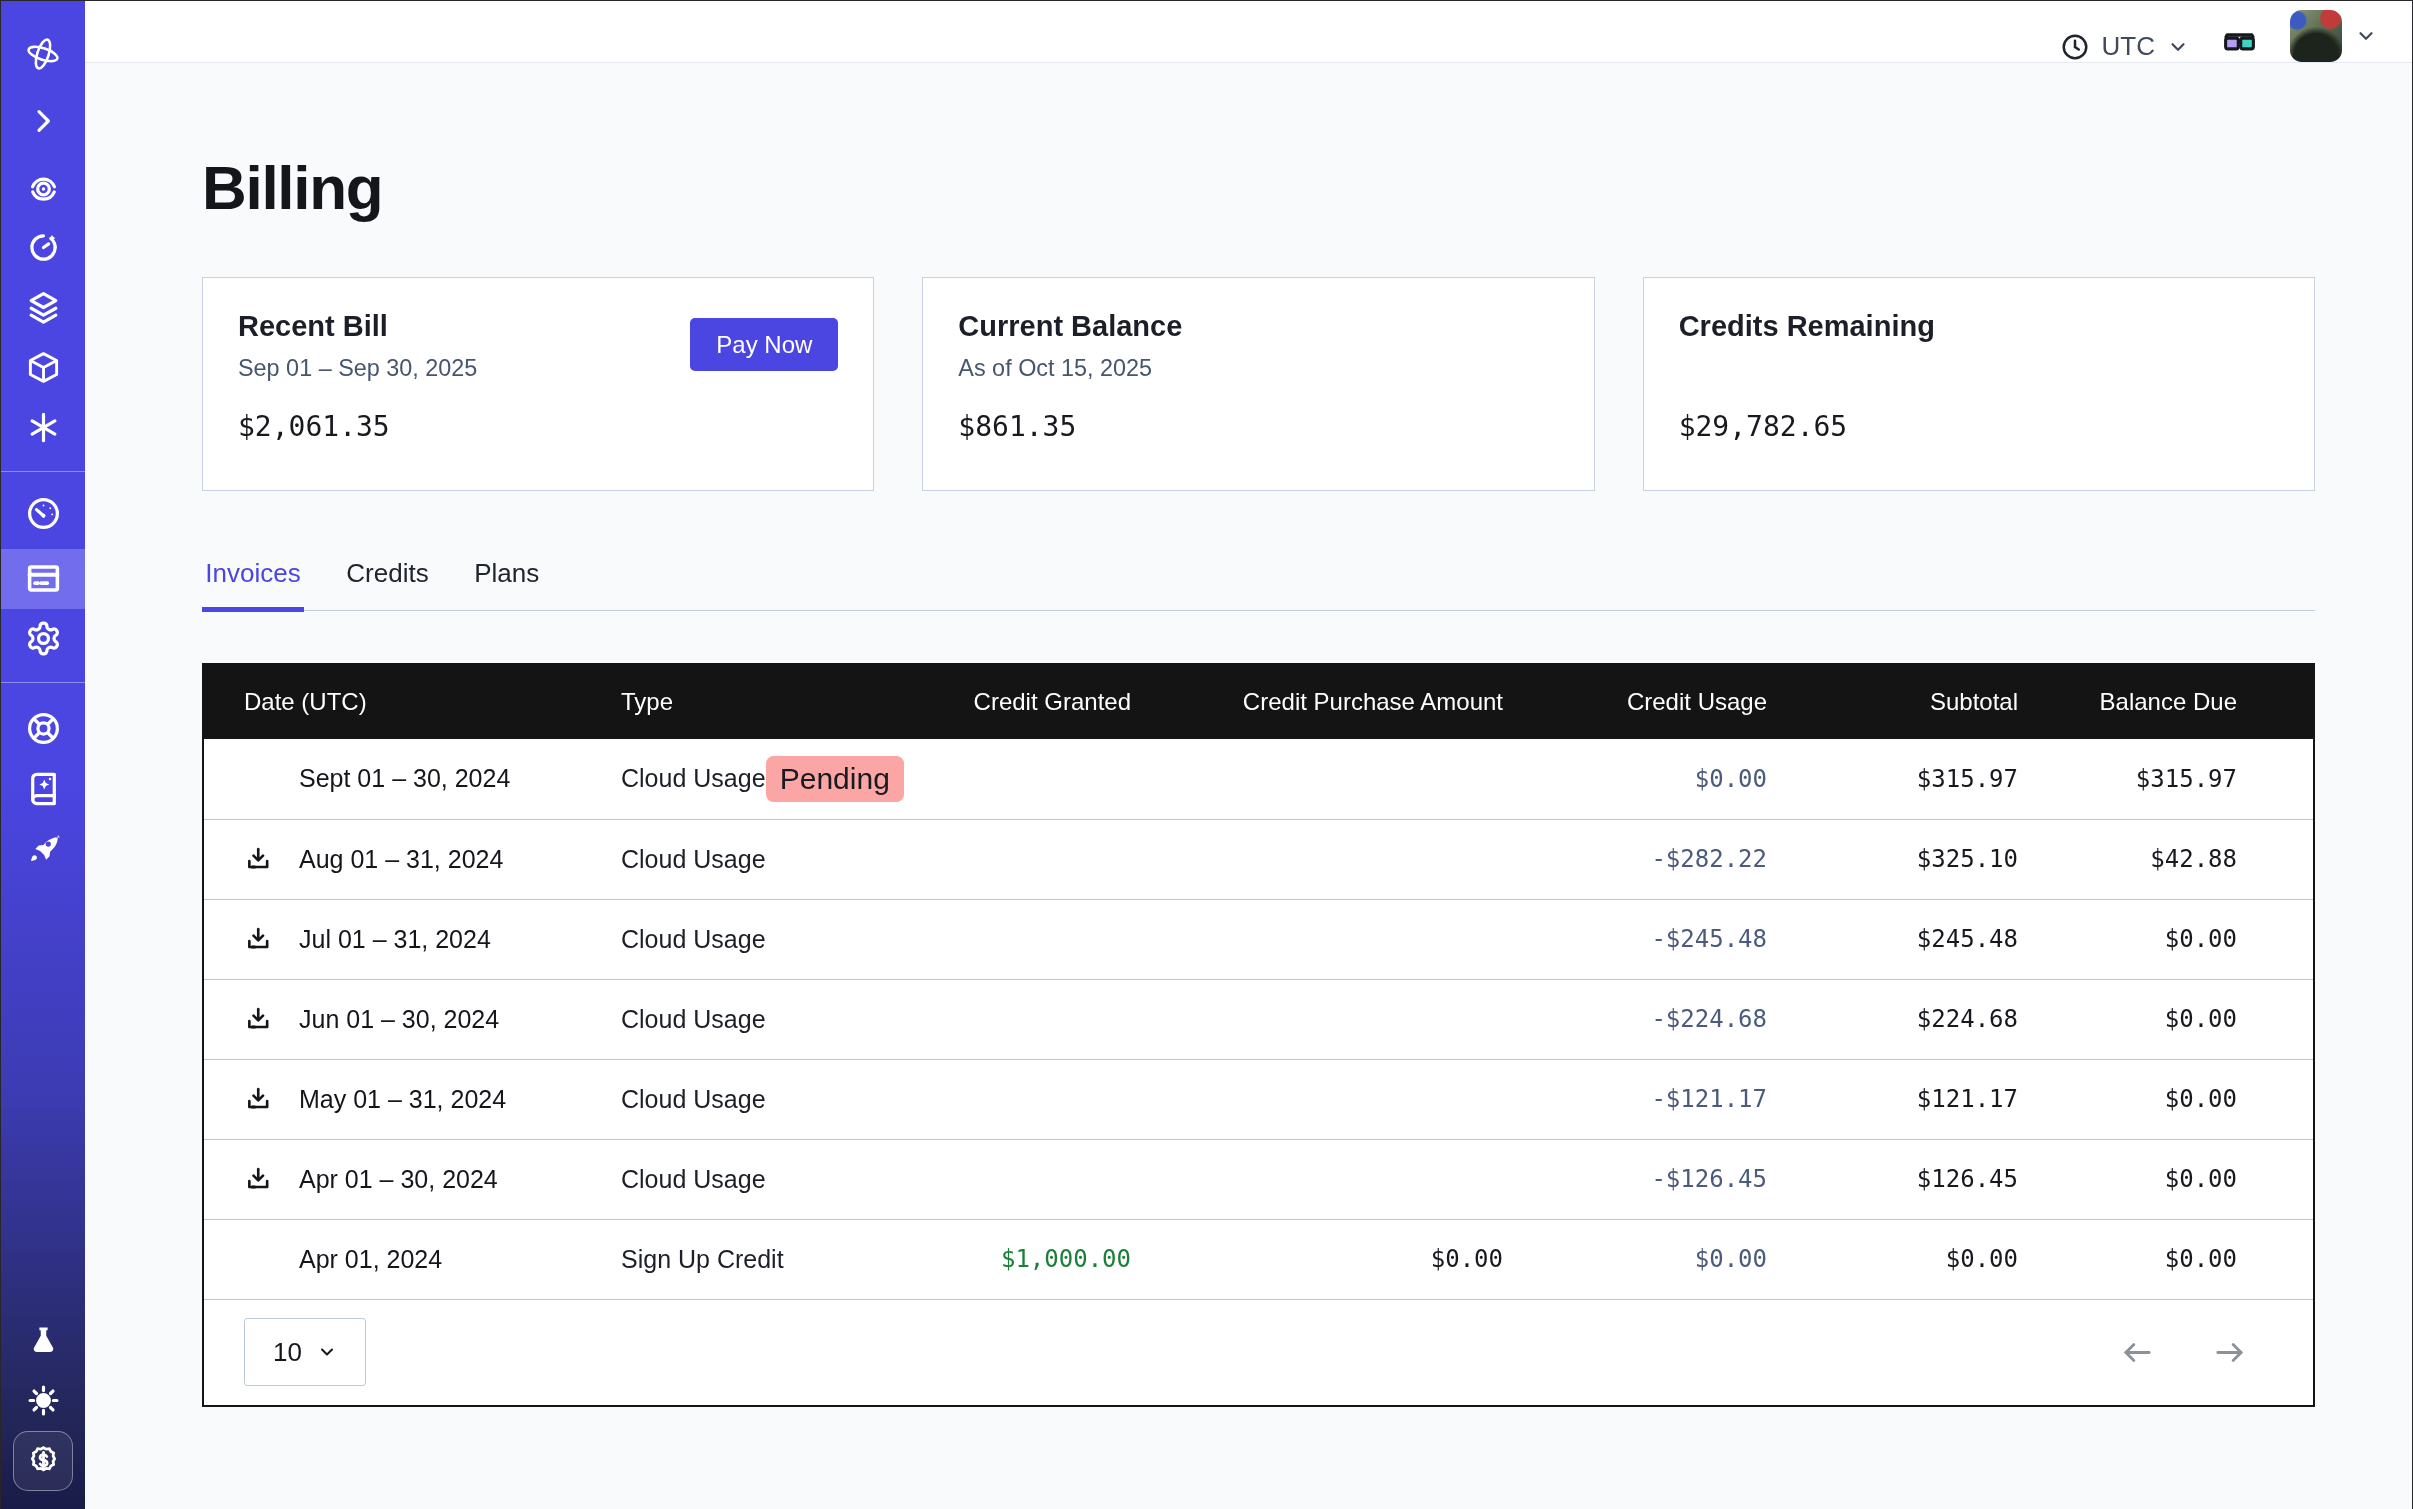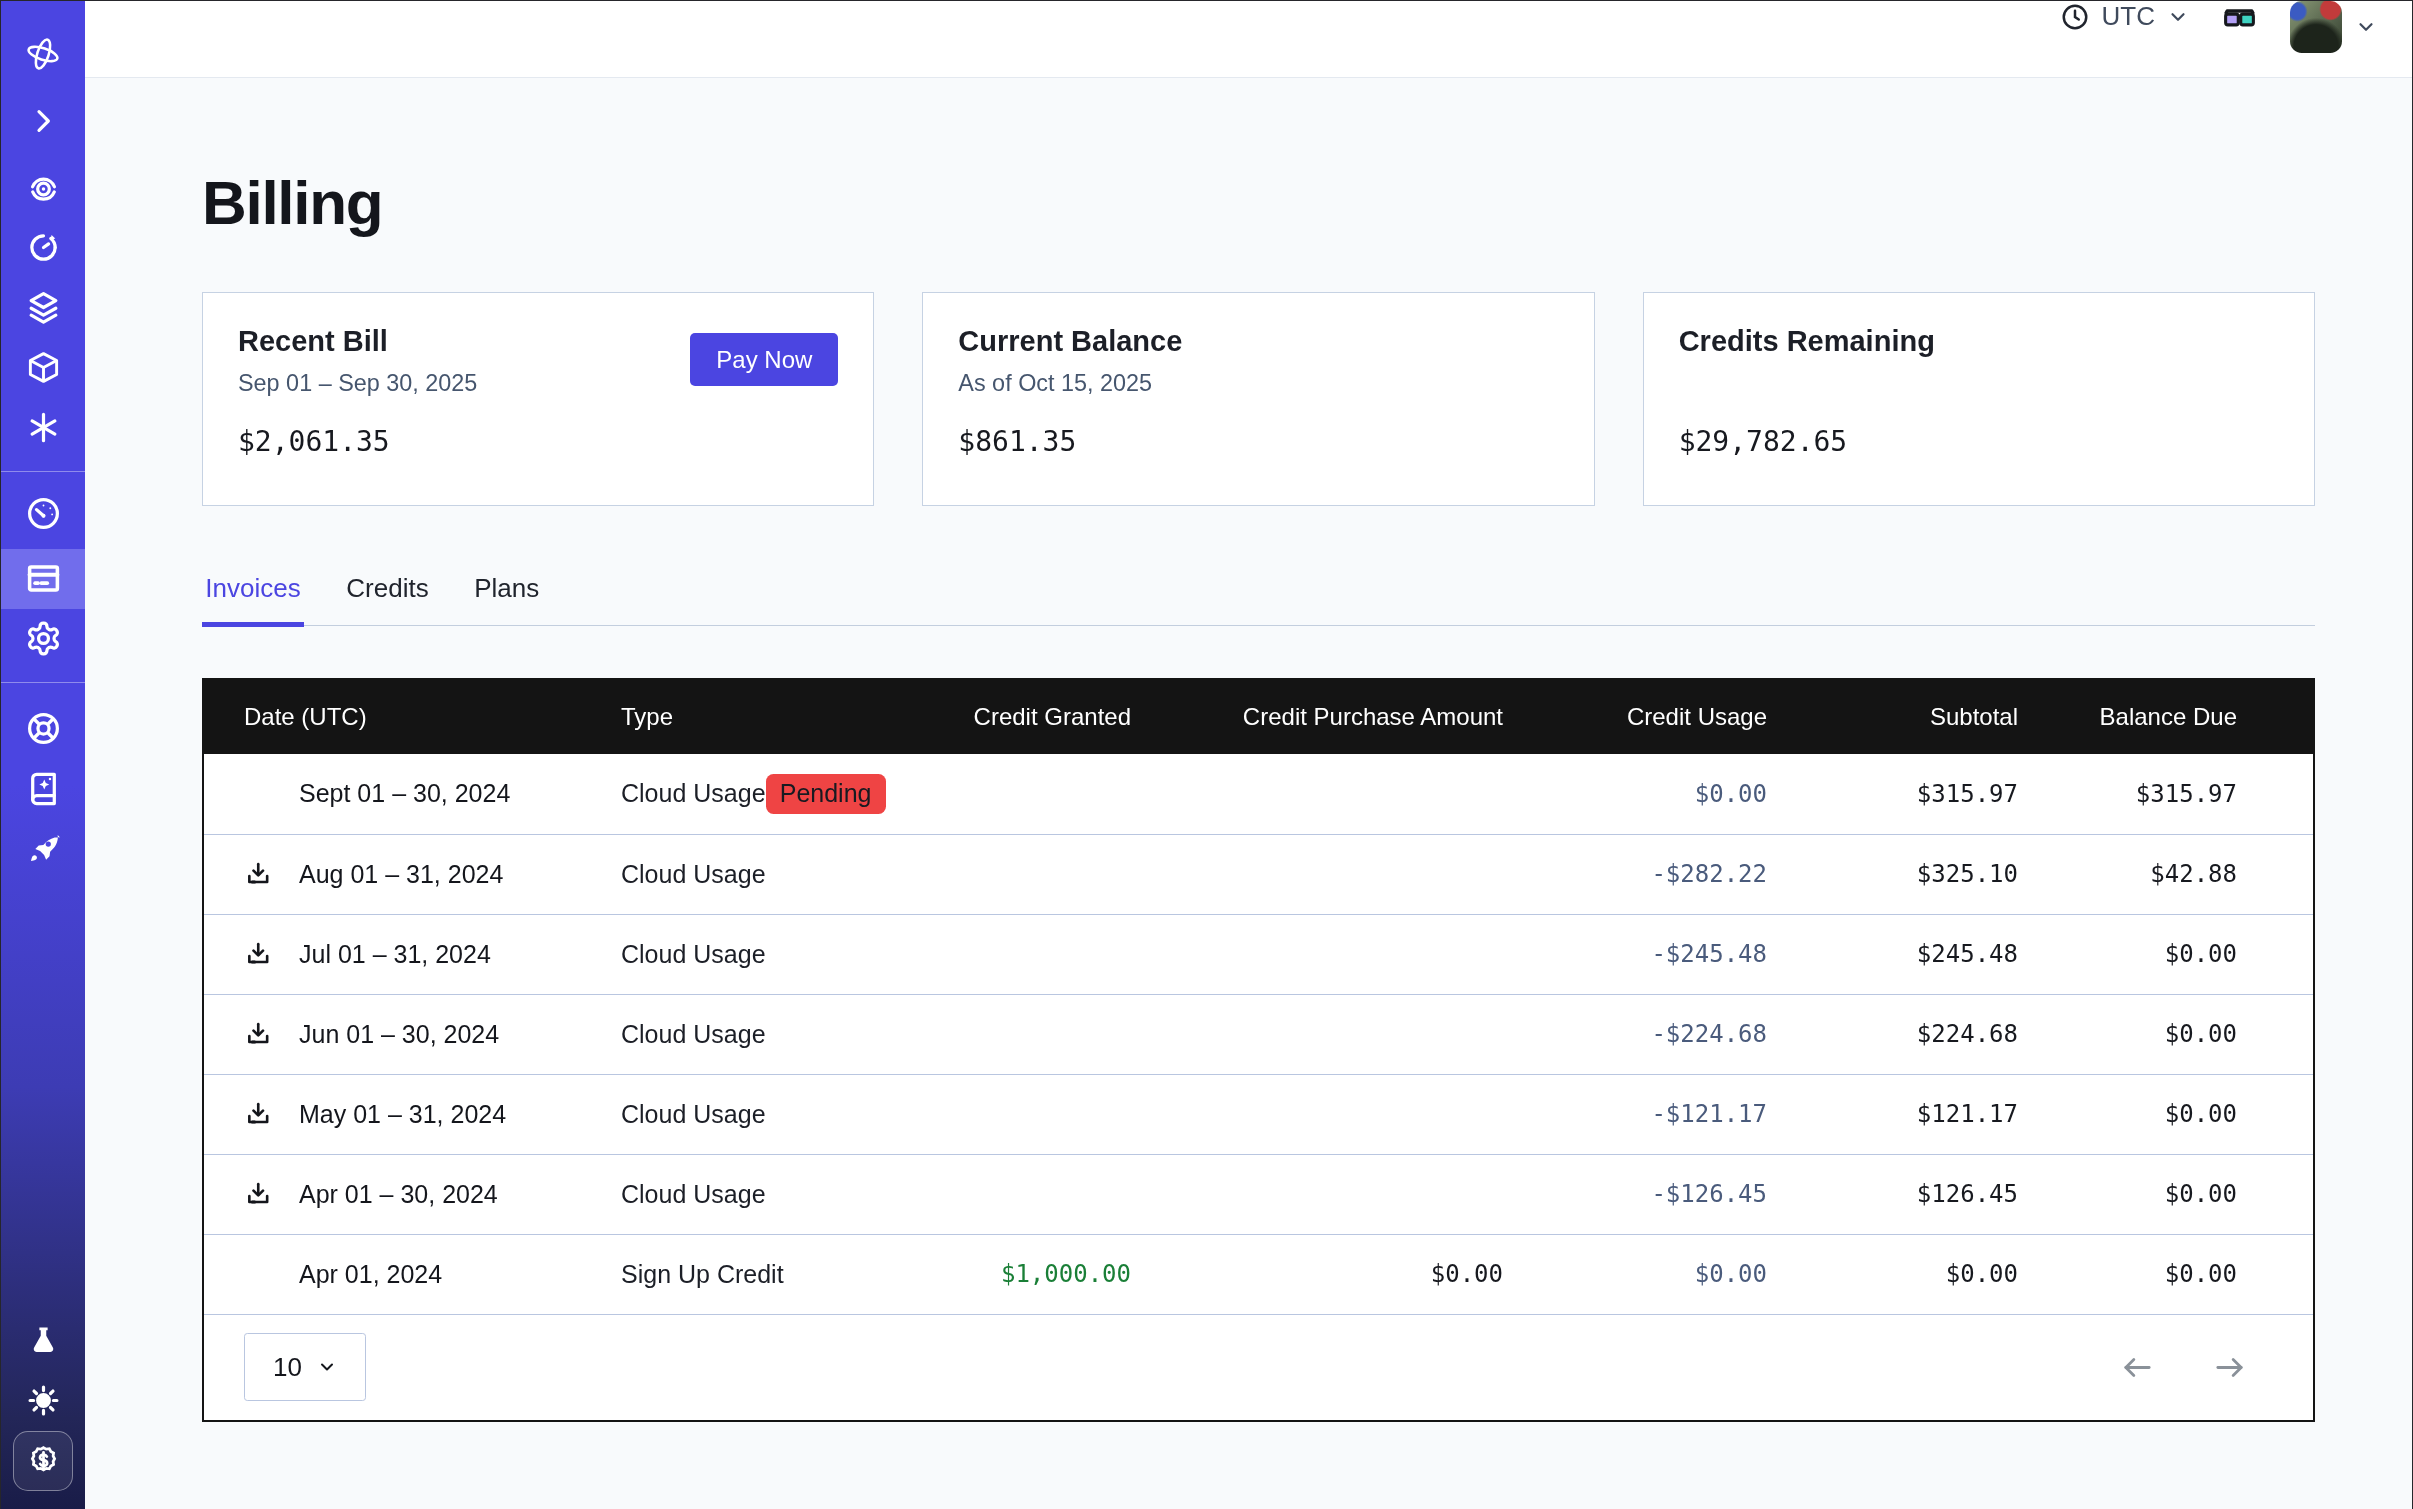--- a/index.html
+++ b/index.html
@@ -26,22 +26,22 @@
   .side-spacer { flex:1; }
   .badge-btn {
     width:60px; height:60px; margin:0 auto 18.4px auto;
     border:1.7px solid rgba(255,255,255,.4); border-radius:15px;
     background:rgba(255,255,255,.07);
     display:flex; align-items:center; justify-content:center; color:#fff; cursor:pointer;
   }
   
   .main-col { flex:1; display:flex; flex-direction:column; min-width:0; }
   .topbar {
-    height:77px; background:#ffffff; border-bottom:1.7px solid #e4e9f0;
-    display:flex; align-items:flex-start; justify-content:flex-end; gap:32px;
+    height:62px; background:#ffffff; border-bottom:1.7px solid #e4e9f0;
+    display:flex; align-items:flex-end; justify-content:flex-end; gap:32px;
     padding-right:35px; flex-shrink:0;
   }
   .tz-switcher { display:flex; align-items:center; gap:11.7px; cursor:pointer; }
   .tz-label { font-size:26px; color:#3f4a5c; }
   .avatar-group { display:flex; align-items:center; gap:13.4px; cursor:pointer; }
   .avatar {
     width:52px; height:52px; border-radius:11.7px; overflow:hidden;
     background:
       radial-gradient(circle at 78% 16%, #c23b3b 0 16%, transparent 19%),
       radial-gradient(circle at 14% 20%, #3b5bc2 0 13%, transparent 17%),
@@ -82,21 +82,21 @@
     grid-template-columns:377px 301px 209px 372px 264px 251px 219px;
     padding:0 78px 0 40px; border-top:1.7px solid #b9c6e0;
     background:#fff;
   }
   .t-row:first-child { border-top:none; }
   .cell-r { text-align:right; }
   .date-cell { display:flex; align-items:center; font-size:25px; color:#14161c; }
   .dl-slot { width:55px; display:flex; align-items:center; color:#14161c; }
   .type-cell { display:flex; align-items:center; font-size:25px; color:#1c1f27; }
   .pending-badge {
-    background:#ef4444; color:#171a21; font-size:25px;
+    background:#fca5a5; color:#171a21; font-size:30px;
     padding:5.9px 14.2px; border-radius:7.5px;
   }
   .num { font-family:"DejaVu Sans Mono", monospace; font-size:24px; color:#17191f; }
   .num.usage { color:#4a5b7c; }
   .num.granted { color:#1a7f37; }
   
   .t-foot {
     border-top:1.7px solid #b9c6e0; height:106px;
     display:flex; align-items:center; justify-content:space-between;
     padding:0 59px 0 40px;

